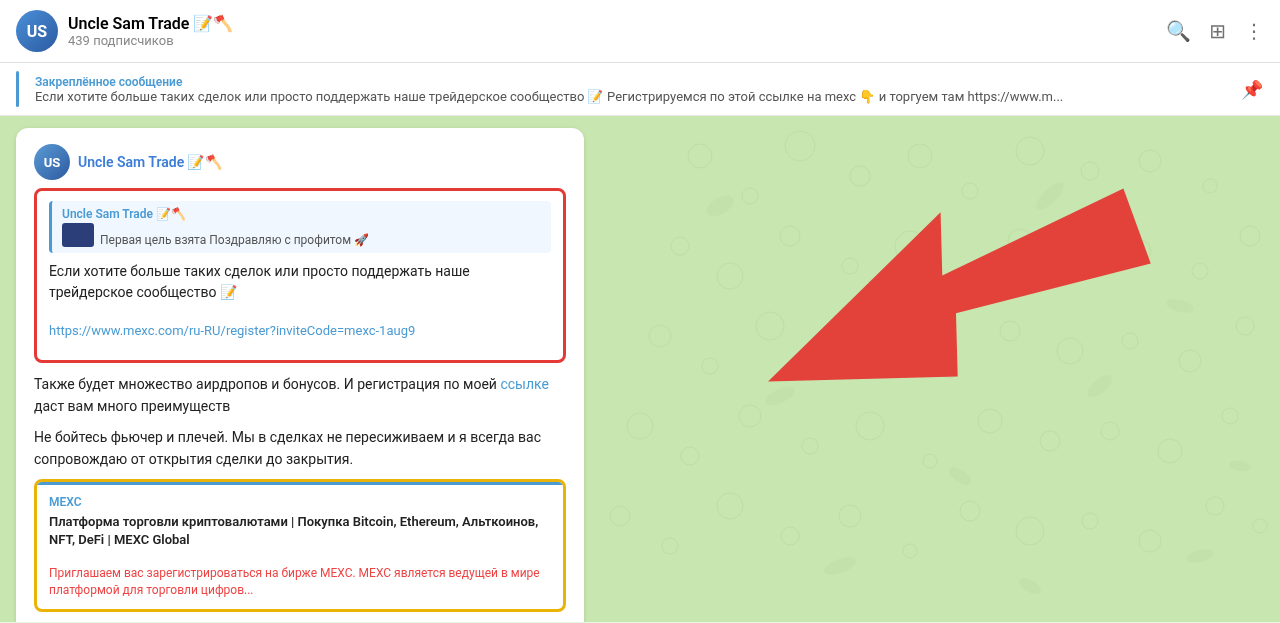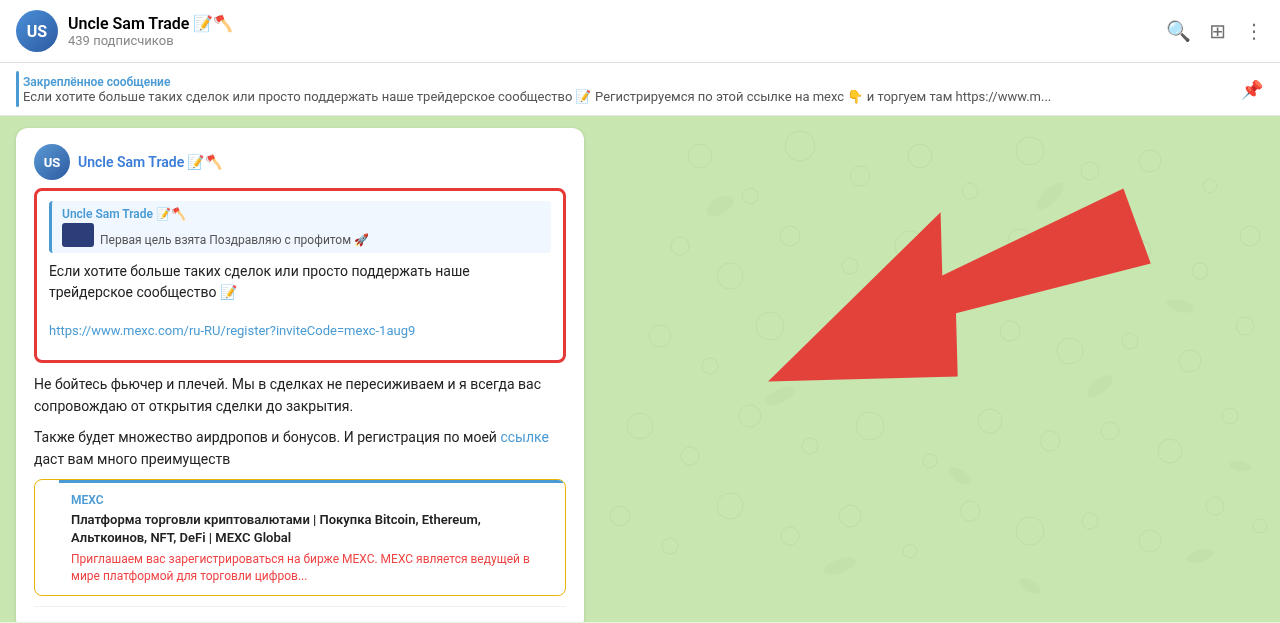--- a/index.html
+++ b/index.html
@@ -29,21 +29,21 @@
     .header-icons { display: flex; gap: 18px; align-items: center; }
     .header-icon { cursor: pointer; color: #707070; font-size: 20px; }
 
     
     .pinned-bar {
       background: #fff;
       border-bottom: 1px solid #e8e8e8;
       padding: 8px 16px;
       display: flex;
       align-items: center;
-      gap: 4px;
+      gap: 16px;
     }
     .pinned-accent { width: 3px; background: #4a9bd4; height: 36px; border-radius: 2px; flex-shrink: 0; }
     .pinned-content { flex: 1; }
     .pinned-label { font-size: 12px; color: #4a9bd4; font-weight: 600; }
     .pinned-text { font-size: 13px; color: #555; white-space: nowrap; overflow: hidden; text-overflow: ellipsis; max-width: 1100px; }
     .pinned-icon { color: #aaa; font-size: 18px; flex-shrink: 0; }
 
     
     .chat-area {
       display: flex;
@@ -102,30 +102,29 @@
     .msg-reply-name { font-size: 12px; color: #4a9bd4; font-weight: 600; margin-bottom: 2px; }
     .msg-reply-content { display: flex; align-items: flex-end; gap: 6px; }
     .msg-reply-img { width: 32px; height: 24px; background: #2c3e7a; border-radius: 3px; flex-shrink: 0; }
     .msg-reply-text { font-size: 12px; color: #555; }
 
     .msg-text { font-size: 14px; color: #222; line-height: 1.5; margin-bottom: 10px; }
     .msg-link { color: #4a9bd4; text-decoration: none; font-size: 13px; display: block; margin-bottom: 12px; word-break: break-all; margin-top: 20px; }
 
     
     .link-preview {
-      border: 1px solid #eab308;
+      border: 3px solid #eab308;
       border-radius: 8px;
       overflow: hidden;
       margin-bottom: 10px;
-      padding-left: 24px;
     }
     .link-preview-accent { height: 3px; background: #4a9bd4; }
     .link-preview-body { padding: 10px 12px; }
     .link-preview-site { font-size: 12px; color: #4a9bd4; font-weight: 600; margin-bottom: 4px; }
-    .link-preview-title { font-size: 13px; font-weight: 600; color: #222; margin-bottom: 4px; line-height: 1.4; }
+    .link-preview-title { font-size: 13px; font-weight: 600; color: #222; margin-bottom: 16px; line-height: 1.4; }
     .link-preview-desc { font-size: 12px; color: #ef4444; line-height: 1.4; }
 
     
     .msg-footer {
       display: flex;
       align-items: center;
       justify-content: space-between;
       padding-top: 8px;
       border-top: 1px solid #f0f0f0;
     }
@@ -282,26 +281,26 @@
         </div>
 
         <div class="msg-text">
           <span>Если хотите больше таких сделок или просто поддержать наше трейдерское сообщество 📝</span>
           <br>
         </div>
 
         <a class="msg-link" href="#">https://www.mexc.com/ru-RU/register?inviteCode=mexc-1aug9</a>
       </div>
 
-      <div class="msg-extra-text">Не бойтесь фьючер и плечей. Мы в сделках не пересиживаем и я всегда вас сопровождаю от открытия сделки до закрытия.</div>
       <div class="msg-extra-text">
         <span>Также будет множество аирдропов и бонусов. И регистрация по моей</span>
         <a class="msg-extra-link" href="#">ссылке</a>
         <span> даст вам много преимуществ</span>
       </div>
+      <div class="msg-extra-text">Не бойтесь фьючер и плечей. Мы в сделках не пересиживаем и я всегда вас сопровождаю от открытия сделки до закрытия.</div>
 
       <div class="link-preview">
         <div class="link-preview-accent"></div>
         <div class="link-preview-body">
           <div class="link-preview-site">MEXC</div>
           <div class="link-preview-title">Платформа торговли криптовалютами | Покупка Bitcoin, Ethereum, Альткоинов, NFT, DeFi | MEXC Global</div>
           <div class="link-preview-desc">Приглашаем вас зарегистрироваться на бирже MEXC. MEXC является ведущей в мире платформой для торговли цифров...</div>
         </div>
       </div>
 

